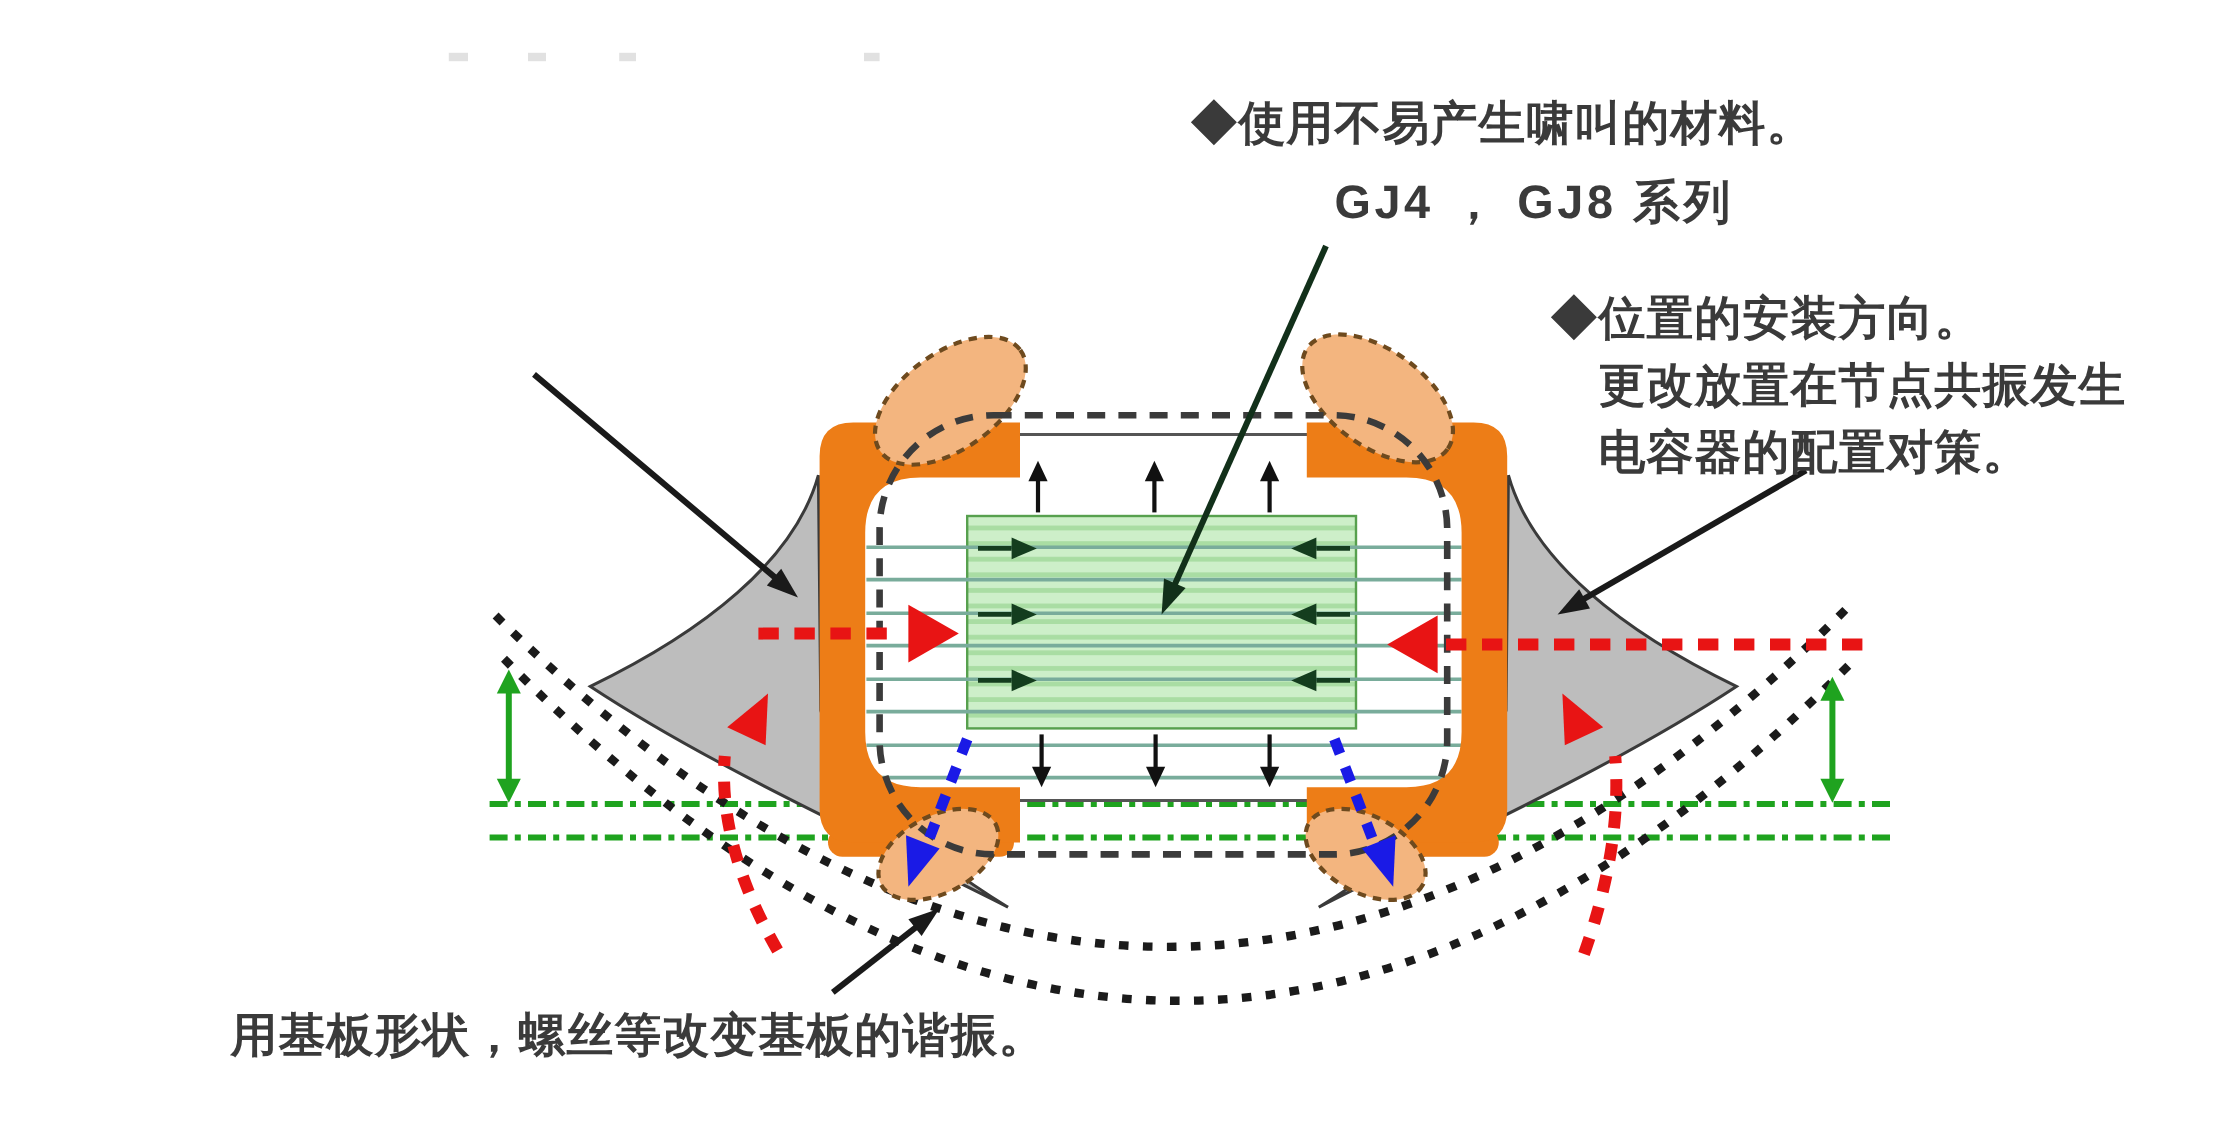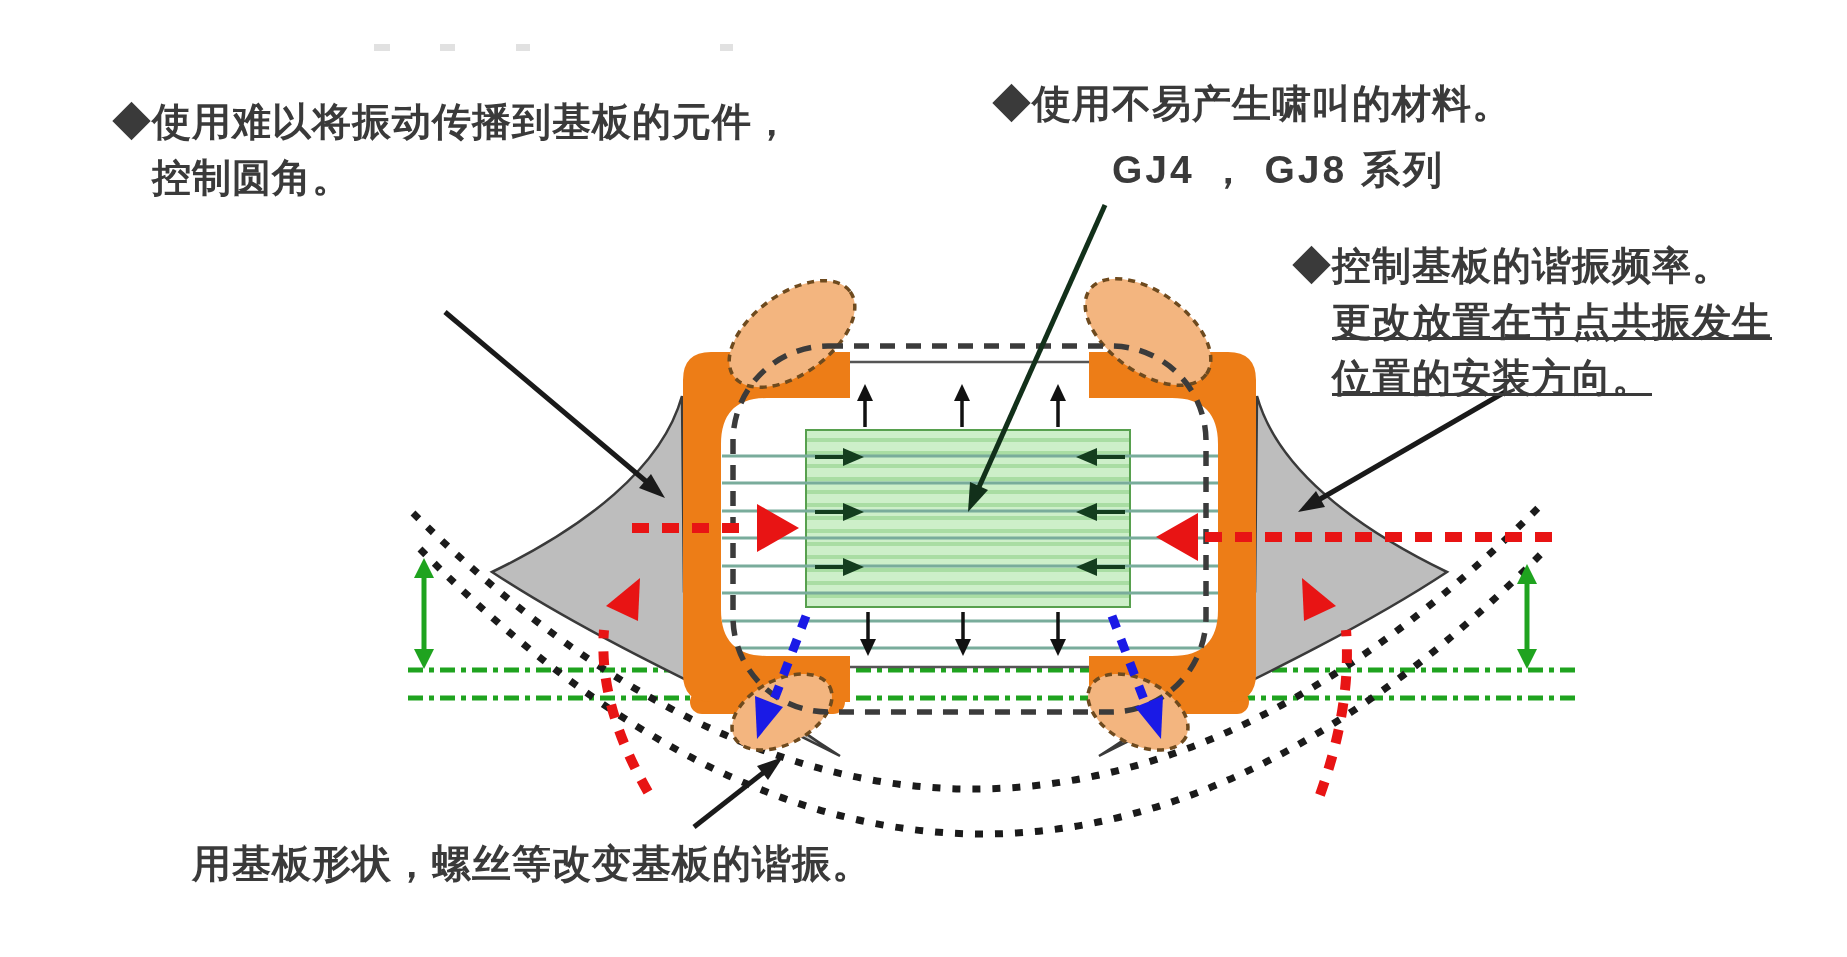--- a/index.html
+++ b/index.html
@@ -22,21 +22,21 @@
     letter-spacing:1px;
     white-space:nowrap;
   }
   .note .ln{display:block;}
   .t-component{left:112px;top:94px;line-height:56px;}
   .t-component .indent{padding-left:40px;}
   .t-series{left:214px;top:248px;font-size:38px;}
   .t-material{left:992px;top:76px;line-height:56px;}
   .t-material .indent{padding-left:120px;margin-top:10px;letter-spacing:3px;}
   .t-placement{left:1292px;top:238px;line-height:56px;}
-  .t-placement .indent{padding-left:40px;text-decoration:underline;}
+  .t-placement .indent{padding-left:40px;}
   .t-board{left:146px;top:800px;line-height:56px;}
   .t-board .indent{padding-left:46px;margin-top:36px;}
 </style>
 </head>
 <body>
 
 <div class="stage">
 
   <svg class="diagram-svg" width="1847" height="957" viewBox="0 0 1847 957">
 
@@ -219,34 +219,30 @@
     <g stroke="var(--c-leader-black,#1A1A1A)" fill="var(--c-leader-black,#1A1A1A)">
       <line x1="1505" y1="392" x2="1315" y2="502" stroke-width="5"></line>
       <polygon points="1298,512 1316,491 1325,507" stroke="none"></polygon>
     </g>
     <g stroke="var(--c-leader-black,#1A1A1A)" fill="var(--c-leader-black,#1A1A1A)">
       <line x1="694" y1="827" x2="768" y2="769" stroke-width="5"></line>
       <polygon points="783,757 768,780 757,766" stroke="none"></polygon>
     </g>
   </svg>
 
-  <div class="note t-component">
-    <span class="ln">◆使用难以将振动传播到基板的元件，</span>
-    <span class="ln indent">控制圆角。</span>
-  </div>
 
 
   <div class="note t-material">
     <span class="ln">◆使用不易产生啸叫的材料。</span>
     <span class="ln indent">GJ4 ， GJ8 系列</span>
   </div>
 
   <div class="note t-placement">
-    <span class="ln">◆控制基板的谐振频率。</span>
+    <span class="ln">◆位置的安装方向。</span>
     <span class="ln indent">更改放置在节点共振发生</span>
-    <span class="ln indent">位置的安装方向。</span>
+    <span class="ln indent">电容器的配置对策。</span>
   </div>
 
   <div class="note t-board">
     <span class="ln indent">用基板形状，螺丝等改变基板的谐振。</span>
   </div>
 
 </div>
 
 </body></html>

